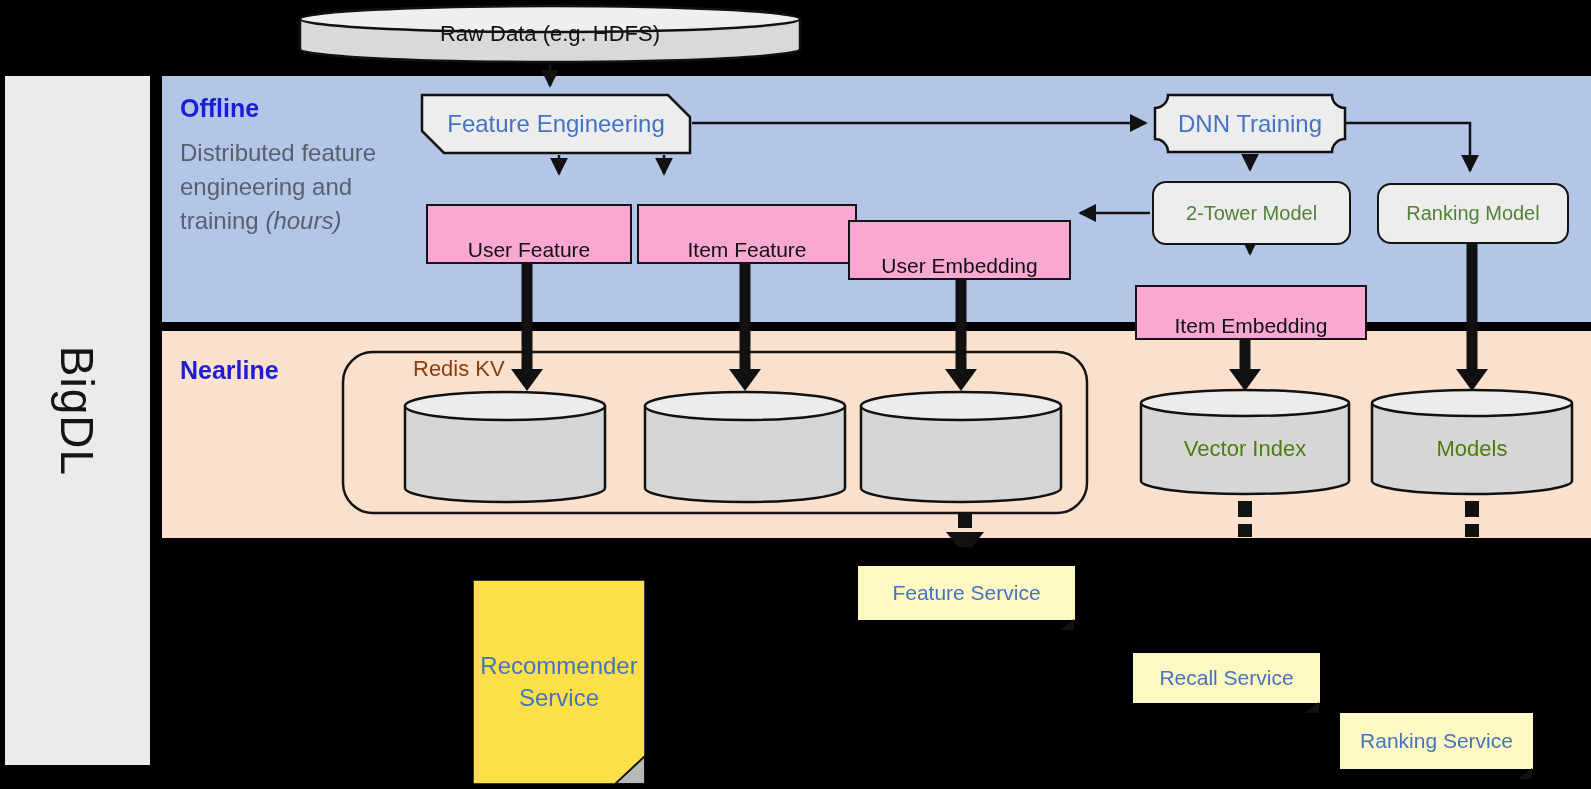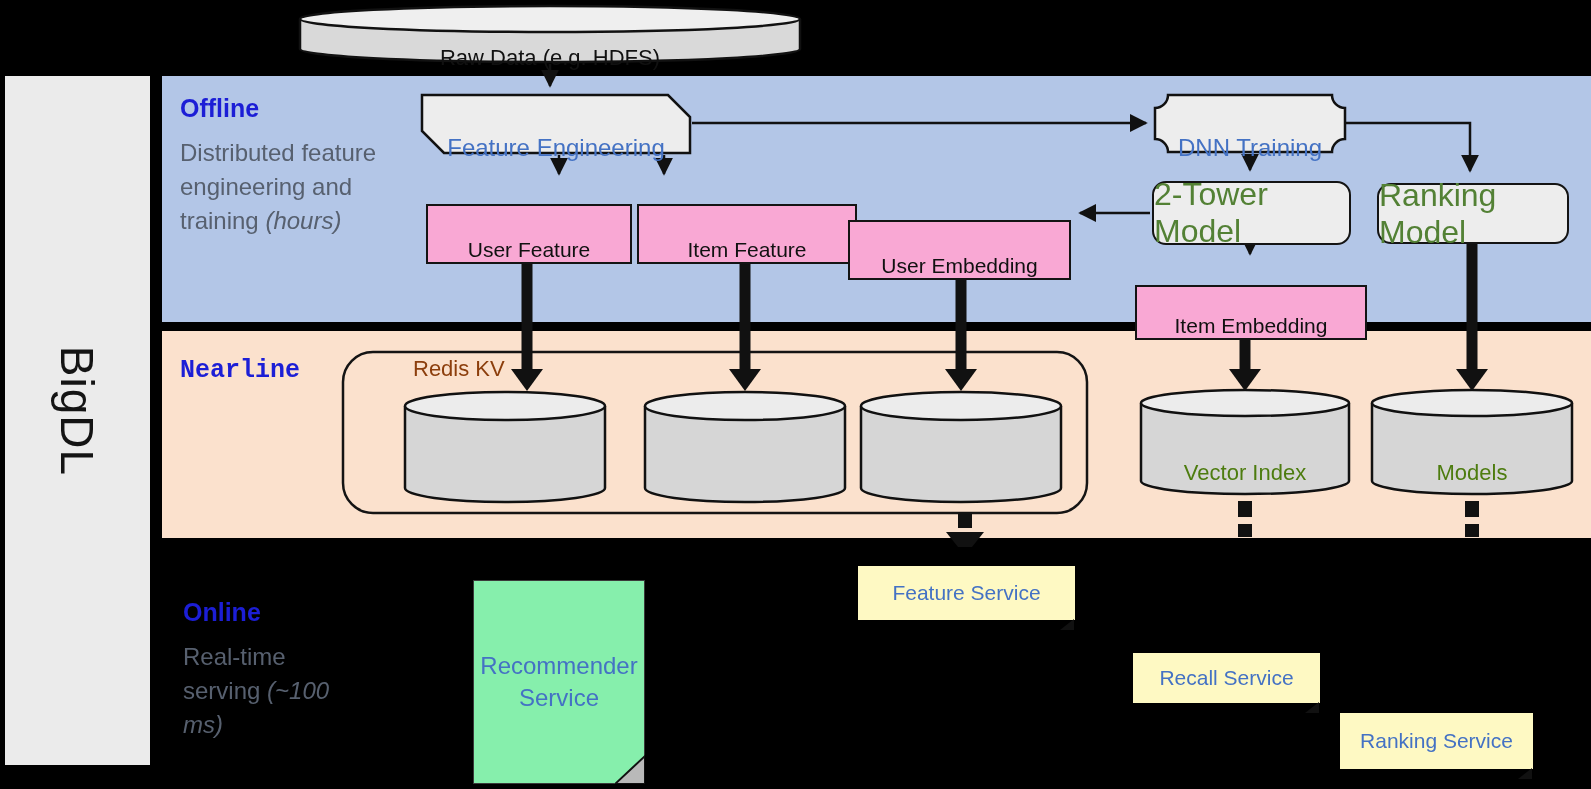--- a/index.html
+++ b/index.html
@@ -8,37 +8,37 @@
 
   .band{position:absolute;left:162px;width:1429px;}
   #band-offline{top:76px;height:246px;background:#b3c6e7;}
   #band-nearline{top:331px;height:207px;background:#fbe1cd;}
 
   #bigdl-bar{position:absolute;left:5px;top:76px;width:145px;height:689px;background:#ebebeb;}
   #bigdl-bar span{position:absolute;left:72px;top:335px;transform:translate(-50%,-50%) rotate(90deg);
     font-size:46px;color:#141414;white-space:nowrap;letter-spacing:1px;}
 
   svg.overlay{position:absolute;left:0;top:0;z-index:1;}
-  .lbl{position:absolute;z-index:2;display:flex;align-items:center;justify-content:center;text-align:left;margin-top:24px;}
+  .lbl{position:absolute;z-index:2;display:flex;align-items:center;justify-content:center;text-align:left;}
 
   .section-block{position:absolute;z-index:2;}
   .section-title{font-size:25px;font-weight:600;color:#1c1ed6;margin-bottom:13px;}
   .section-desc{font-size:24px;color:#57606f;line-height:1.42;}
   .section-desc i{font-style:italic;margin-top:45px;}
 
   .graybox{position:absolute;z-index:2;background:#f9a8d4;border:2px solid #141414;
     display:flex;align-items:flex-end;justify-content:center;font-size:21px;color:#111;margin-top:20px;}
   .roundbox{position:absolute;z-index:2;background:#ededed;border:2.5px solid #141414;border-radius:14px;
-    display:flex;align-items:center;justify-content:center;font-size:32px;color:#538135;}
+    display:flex;align-items:center;justify-content:center;font-size:20px;color:#538135;}
 
   .svc{position:absolute;z-index:2;background:#fef9c3;display:flex;align-items:center;justify-content:center;
     font-size:21px;color:#4472c4;}
   .svc .fold-sm{position:absolute;right:1px;bottom:-10px;}
 
-  #recommender-doc{position:absolute;z-index:2;left:473px;top:580px;width:170px;height:202px;background:#86efac;
+  #recommender-doc{position:absolute;z-index:2;left:473px;top:580px;width:170px;height:202px;background:#fde047;
     border:1.5px solid #3a3a3a;display:flex;align-items:center;justify-content:center;text-align:center;
     font-size:24px;color:#4472c4;line-height:1.35;}
   #recommender-doc .fold-lg{position:absolute;right:-1px;bottom:-1px;}
 
   .cyl-text{color:#4d7c0f;font-size:22px;}
   #redis-label{position:absolute;z-index:2;left:413px;top:356px;font-size:22px;font-weight:500;color:#8c3e0c;}
   #fe-label{left:422px;top:95px;width:268px;height:58px;color:#4472c4;font-size:24px;}
   #dnn-label{left:1155px;top:95px;width:190px;height:57px;color:#4472c4;font-size:24px;}
   #raw-label{left:300px;top:8px;width:500px;height:52px;color:#111;font-size:22px;}
 </style>
@@ -128,29 +128,22 @@
     </g>
   </svg>
 
   <div class="section-block" style="left:180px;top:94px;width:212px;">
     <div class="section-title">Offline</div>
     <div class="section-desc">
       <span>Distributed feature engineering and training</span>
       <i>(hours)</i>
     </div>
   </div>
-  <div class="section-block" style="left:180px;top:356px;width:235px;font-family:Liberation Mono, monospace;">
+  <div class="section-block" style="left:180px;top:356px;width:235px;">
     <div class="section-title">Nearline</div>
-  </div>
-  <div class="section-block" style="left:183px;top:598px;width:150px;">
-    <div class="section-title" style="font-weight:700;">Online</div>
-    <div class="section-desc">
-      <span>Real-time serving</span>
-      <i>(~100 ms)</i>
-    </div>
   </div>
 
   <div class="lbl" id="raw-label">Raw Data (e.g. HDFS)</div>
   <div class="lbl" id="fe-label">Feature Engineering</div>
   <div class="lbl" id="dnn-label">DNN Training</div>
   <div id="redis-label">Redis KV</div>
   <div class="lbl cyl-text" style="left:1150px;top:433px;width:190px;height:32px;">Vector Index</div>
   <div class="lbl cyl-text" style="left:1377px;top:433px;width:190px;height:32px;">Models</div>
 
   <div class="graybox" style="left:426px;top:184px;width:202px;height:56px;">

